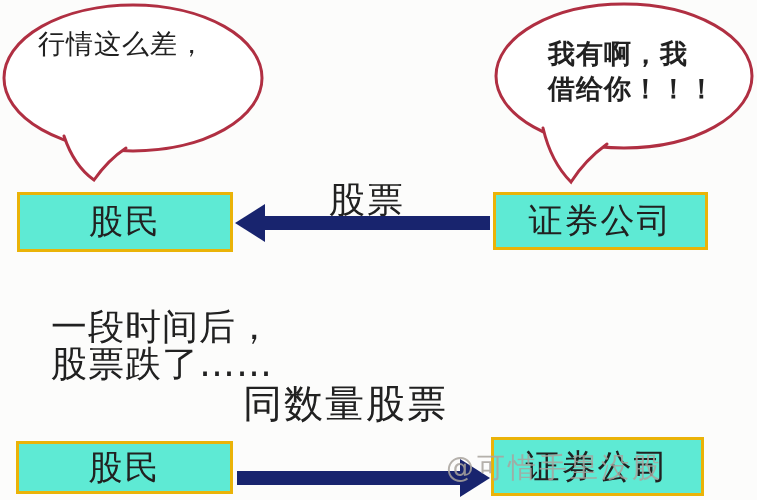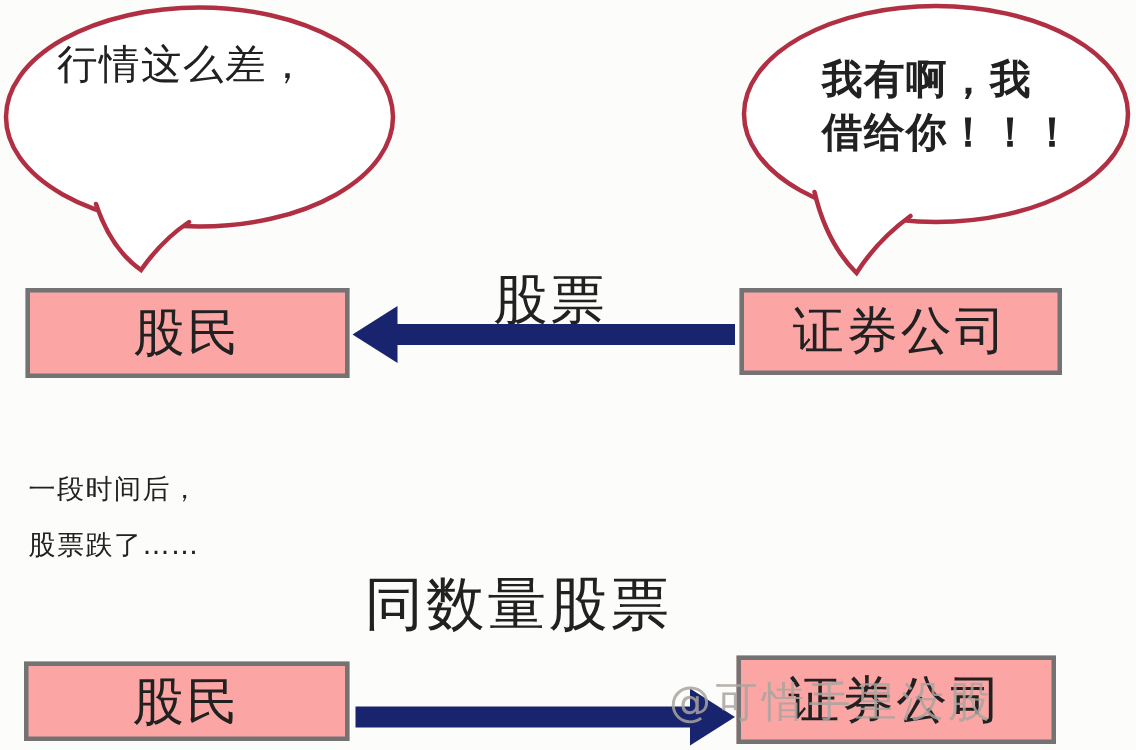--- a/index.html
+++ b/index.html
@@ -6,42 +6,42 @@
   .canvas{
     position:relative;width:757px;height:500px;overflow:hidden;
     background:#fcfcfb;
     font-family:"DejaVu Sans","Liberation Sans",sans-serif;
     color:#212121;
   }
   .bubble{position:absolute;padding-left:25px;}
   .bubble svg{position:absolute;left:0;top:0;}
   .bubble-text{position:absolute;font-size:27px;line-height:33px;letter-spacing:1px;white-space:nowrap;}
   .rbox{
-    position:absolute;border:3px solid #737373;background:#fca5a5;
+    position:absolute;border:3px solid #eab308;background:#5eead4;
     display:flex;align-items:center;justify-content:center;
     font-size:34px;letter-spacing:2px;white-space:nowrap;
   }
   .arrow{position:absolute;}
   .arrow .shaft{position:absolute;background:#18246e;height:14px;top:12px;}
   .arrow .head{position:absolute;width:0;height:0;top:0;}
   .arrow-left .head{
     left:0;
     border-top:19px solid transparent;border-bottom:19px solid transparent;
     border-right:30px solid #18246e;
   }
   .arrow-left .shaft{left:26px;right:0;}
   .arrow-right .head{
     right:0;
     border-top:19px solid transparent;border-bottom:19px solid transparent;
     border-left:30px solid #18246e;
   }
   .arrow-right .shaft{left:0;right:26px;}
   .flow-label{position:absolute;font-size:36px;letter-spacing:2px;white-space:nowrap;}
   .flow-label-2{position:absolute;font-size:39px;line-height:46px;letter-spacing:2px;text-align:left;white-space:nowrap;}
-  .interlude{position:absolute;font-size:18px;line-height:37px;letter-spacing:1px;white-space:nowrap;}
+  .interlude{position:absolute;font-size:36px;line-height:37px;letter-spacing:1px;white-space:nowrap;margin-left:32px;}
   .watermark{
     position:absolute;font-size:28px;letter-spacing:3px;white-space:nowrap;
     color:#a9a49e;opacity:0.85;z-index:5;
   }
 </style>
 </head>
 <body>
 
 <div class="canvas">
 

